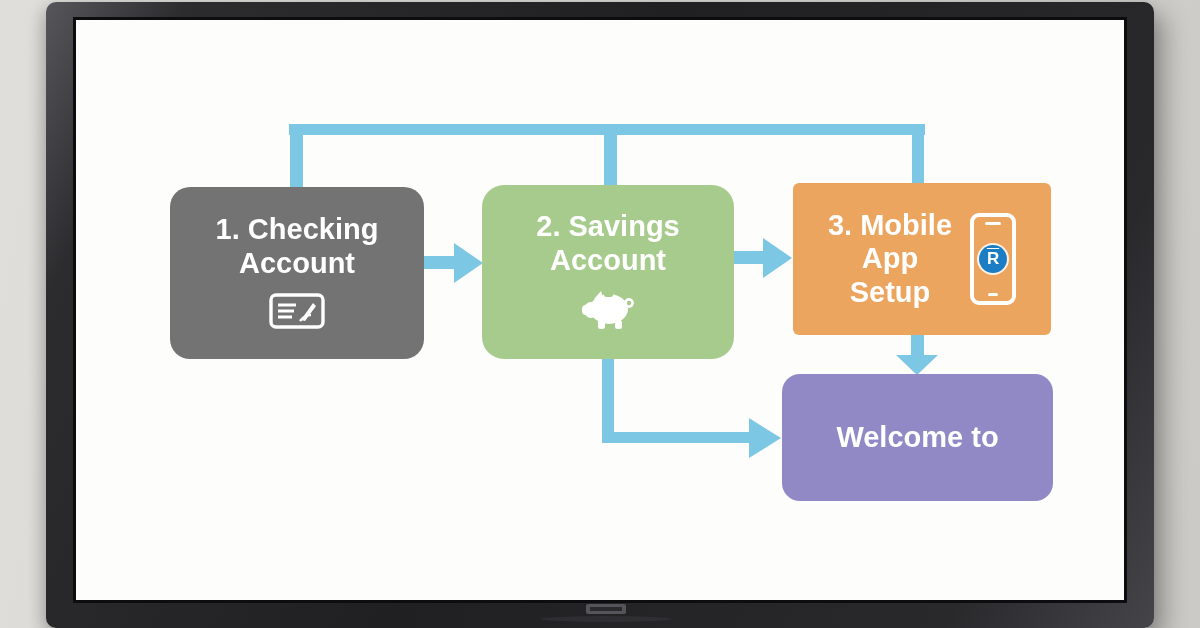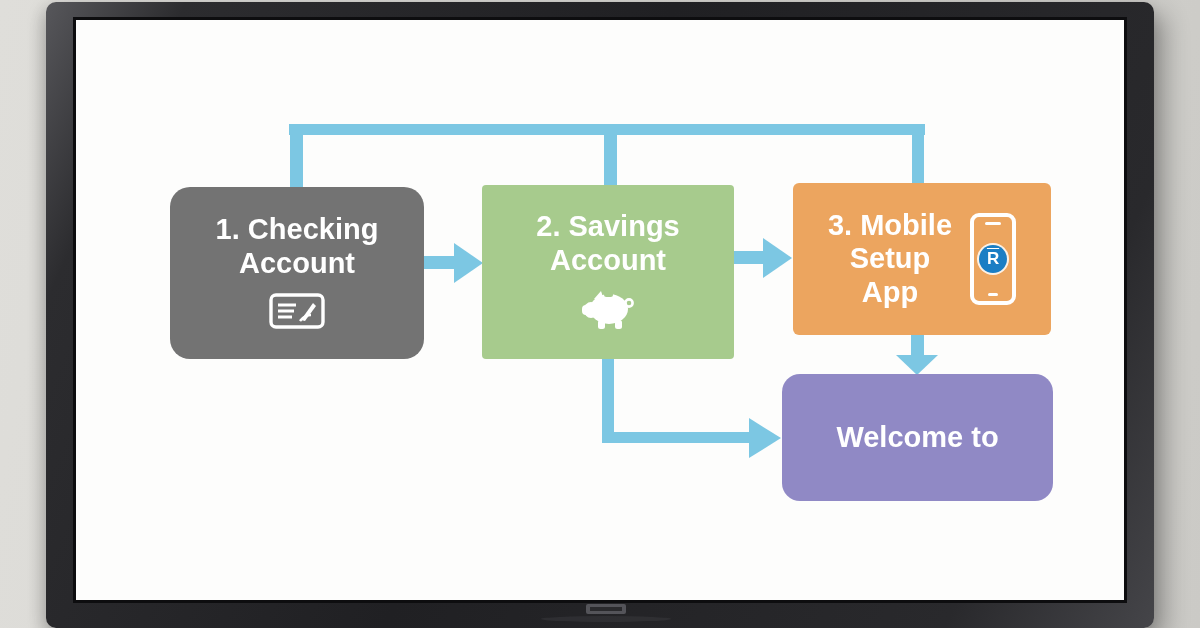--- a/index.html
+++ b/index.html
@@ -46,21 +46,21 @@
   .line { position:absolute; }
 
   
   .box {
     position:absolute; display:flex; flex-direction:column;
     align-items:center; justify-content:center;
     color:#fff; font-weight:700; text-align:center;
   }
   .box-label { line-height:1.16; }
   #box-checking { left:94px;  top:167px; width:254px; height:172px; border-radius:20px; }
-  #box-savings  { left:406px; top:165px; width:252px; height:174px; border-radius:4px; }
+  #box-savings  { left:406px; top:165px; width:252px; height:174px; border-radius:22px; }
   #box-mobile   { left:717px; top:163px; width:258px; height:152px; border-radius:6px;
                   flex-direction:row; gap:18px; padding:0 14px; }
   #box-welcome  { left:706px; top:354px; width:271px; height:127px; border-radius:18px; }
   #box-checking .box-label, #box-savings .box-label, #box-mobile .box-label { font-size:29px; }
   #box-welcome .box-label { font-size:29px; }
   #box-checking .box-icon { margin-top:12px; }
   #box-savings  .box-icon { margin-top:8px; }
 
   
   .head-right { position:absolute; width:0; height:0;
@@ -144,22 +144,22 @@
             <circle cx="48" cy="17" r="3.6" fill="none" stroke="#fff" stroke-width="2.6"></circle>
             <rect x="17" y="34" width="7" height="9" rx="2.5" fill="#fff"></rect>
             <rect x="34" y="34" width="7" height="9" rx="2.5" fill="#fff"></rect>
           </svg>
         </div>
       </div>
 
       <div class="box" id="box-mobile" style="background-color: rgb(236, 165, 95);">
         <div class="box-label">
           <div>3. Mobile</div>
+          <div>App</div>
           <div>Setup</div>
-          <div>App</div>
         </div>
         <div class="phone">
           <div class="phone-speaker"></div>
           <div class="phone-logo" style="background-color: rgb(27, 126, 196);">R</div>
           <div class="phone-home"></div>
         </div>
       </div>
 
       <div class="box" id="box-welcome" style="background-color: rgb(144, 137, 197);">
         <div class="box-label">

